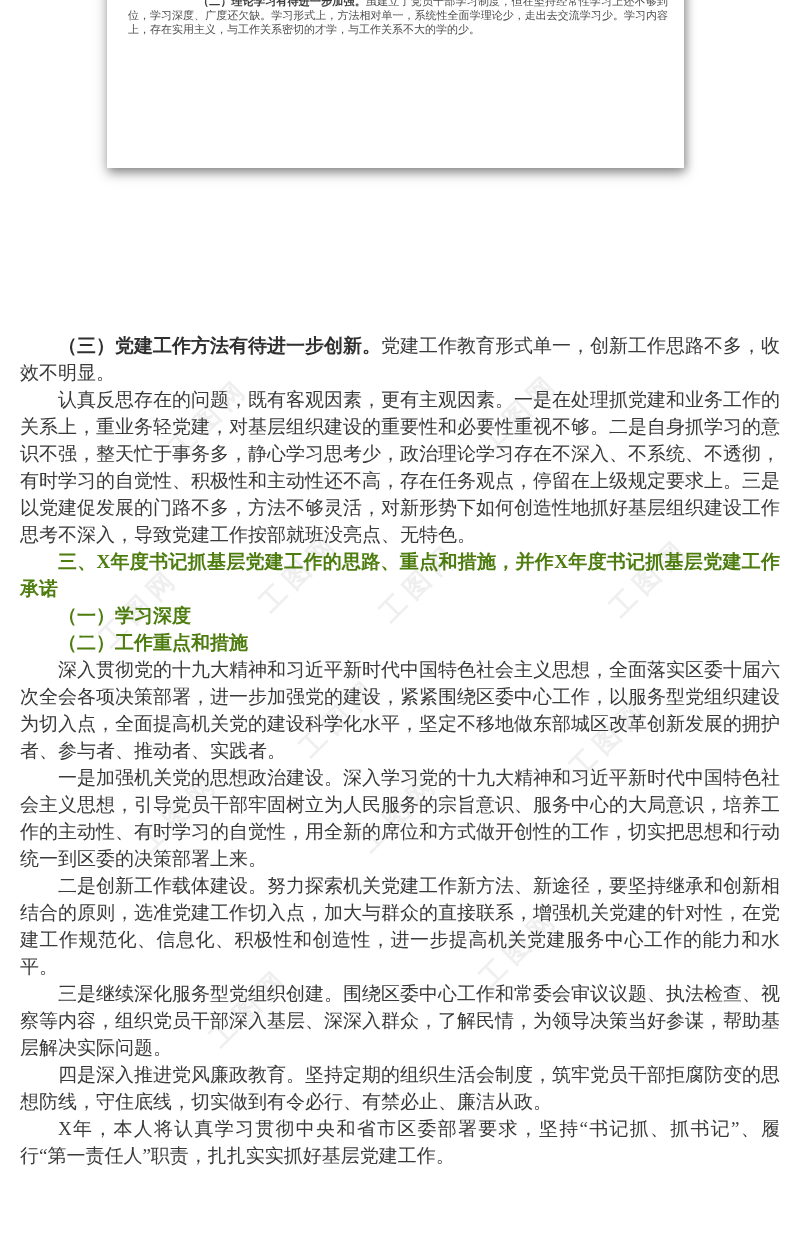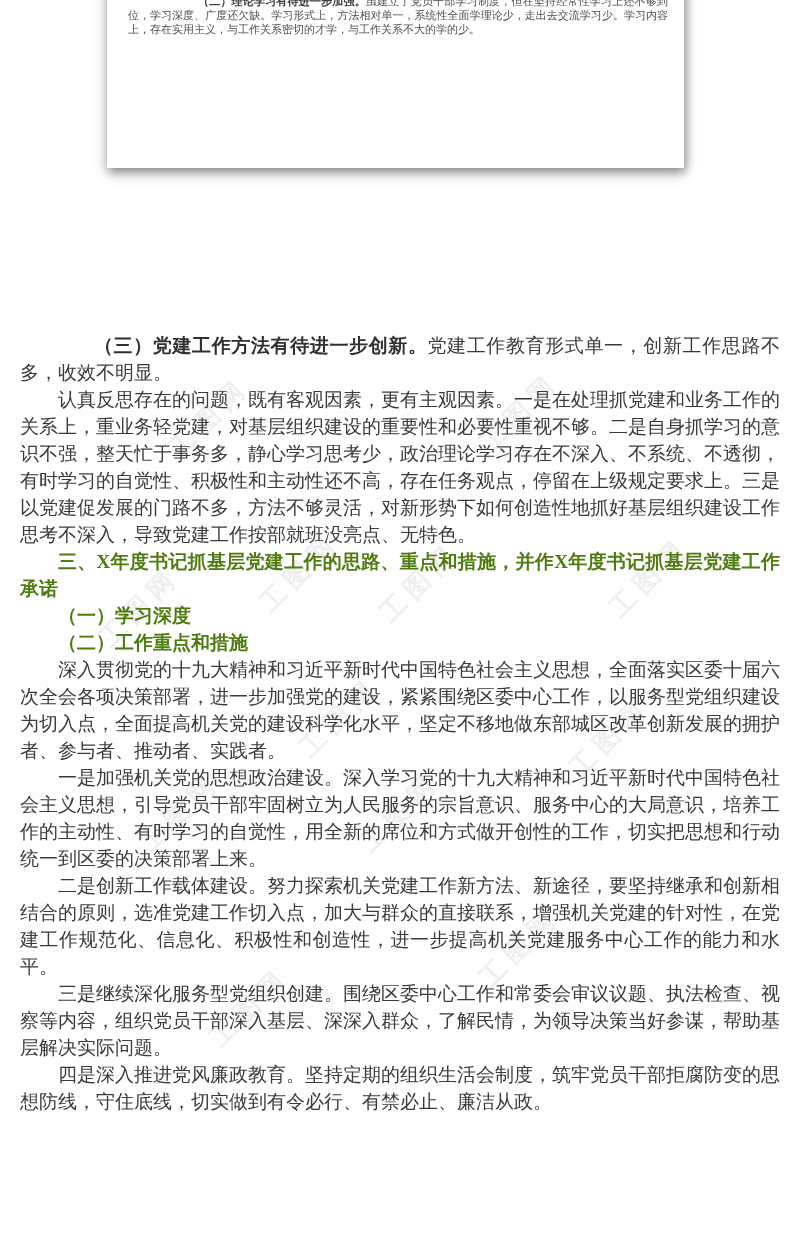--- a/index.html
+++ b/index.html
@@ -36,21 +36,21 @@
     font-weight: bold;
   }
 
   
   .doc-body {
     position: absolute; left: 20px; top: 332px; width: 760px; z-index: 1;
     font-size: 19px; line-height: 27px; color: #3a3a3a;
     text-align: justify;
   }
   .doc-body p.para { margin: 0; text-indent: 2em; }
-  .doc-body p.para b { font-weight: bold; color: #303030; margin-left: 36px; }
+  .doc-body p.para b { font-weight: bold; color: #303030; }
   .doc-body p.heading { font-weight: bold; color: #4d7c0f; }
 </style>
 </head>
 <body>
 
 <div class="watermarks">
     <span class="wm" style="left: 160px; top: 400px;">工图网</span>
     <span class="wm" style="left: 470px; top: 395px;">工图网</span>
     <span class="wm" style="left: 250px; top: 555px;">工图网</span>
     <span class="wm" style="left: 370px; top: 565px;">工图网</span>
@@ -74,13 +74,14 @@
     <p class="para"><b>（三）党建工作方法有待进一步创新。</b>党建工作教育形式单一，创新工作思路不多，收效不明显。</p>
     <p class="para">认真反思存在的问题，既有客观因素，更有主观因素。一是在处理抓党建和业务工作的关系上，重业务轻党建，对基层组织建设的重要性和必要性重视不够。二是自身抓学习的意识不强，整天忙于事务多，静心学习思考少，政治理论学习存在不深入、不系统、不透彻，有时学习的自觉性、积极性和主动性还不高，存在任务观点，停留在上级规定要求上。三是以党建促发展的门路不多，方法不够灵活，对新形势下如何创造性地抓好基层组织建设工作思考不深入，导致党建工作按部就班没亮点、无特色。</p>
     <p class="para heading">三、X年度书记抓基层党建工作的思路、重点和措施，并作X年度书记抓基层党建工作承诺</p>
     <p class="para heading">（一）学习深度</p>
     <p class="para heading">（二）工作重点和措施</p>
     <p class="para">深入贯彻党的十九大精神和习近平新时代中国特色社会主义思想，全面落实区委十届六次全会各项决策部署，进一步加强党的建设，紧紧围绕区委中心工作，以服务型党组织建设为切入点，全面提高机关党的建设科学化水平，坚定不移地做东部城区改革创新发展的拥护者、参与者、推动者、实践者。</p>
     <p class="para">一是加强机关党的思想政治建设。深入学习党的十九大精神和习近平新时代中国特色社会主义思想，引导党员干部牢固树立为人民服务的宗旨意识、服务中心的大局意识，培养工作的主动性、有时学习的自觉性，用全新的席位和方式做开创性的工作，切实把思想和行动统一到区委的决策部署上来。</p>
     <p class="para">二是创新工作载体建设。努力探索机关党建工作新方法、新途径，要坚持继承和创新相结合的原则，选准党建工作切入点，加大与群众的直接联系，增强机关党建的针对性，在党建工作规范化、信息化、积极性和创造性，进一步提高机关党建服务中心工作的能力和水平。</p>
     <p class="para">三是继续深化服务型党组织创建。围绕区委中心工作和常委会审议议题、执法检查、视察等内容，组织党员干部深入基层、深深入群众，了解民情，为领导决策当好参谋，帮助基层解决实际问题。</p>
     <p class="para">四是深入推进党风廉政教育。坚持定期的组织生活会制度，筑牢党员干部拒腐防变的思想防线，守住底线，切实做到有令必行、有禁必止、廉洁从政。</p>
+    <p class="para">X年，本人将认真学习贯彻中央和省市区委部署要求，坚持“书记抓、抓书记”、履行“第一责任人”职责，扎扎实实抓好基层党建工作。</p>
   </div>
 
 </body></html>

